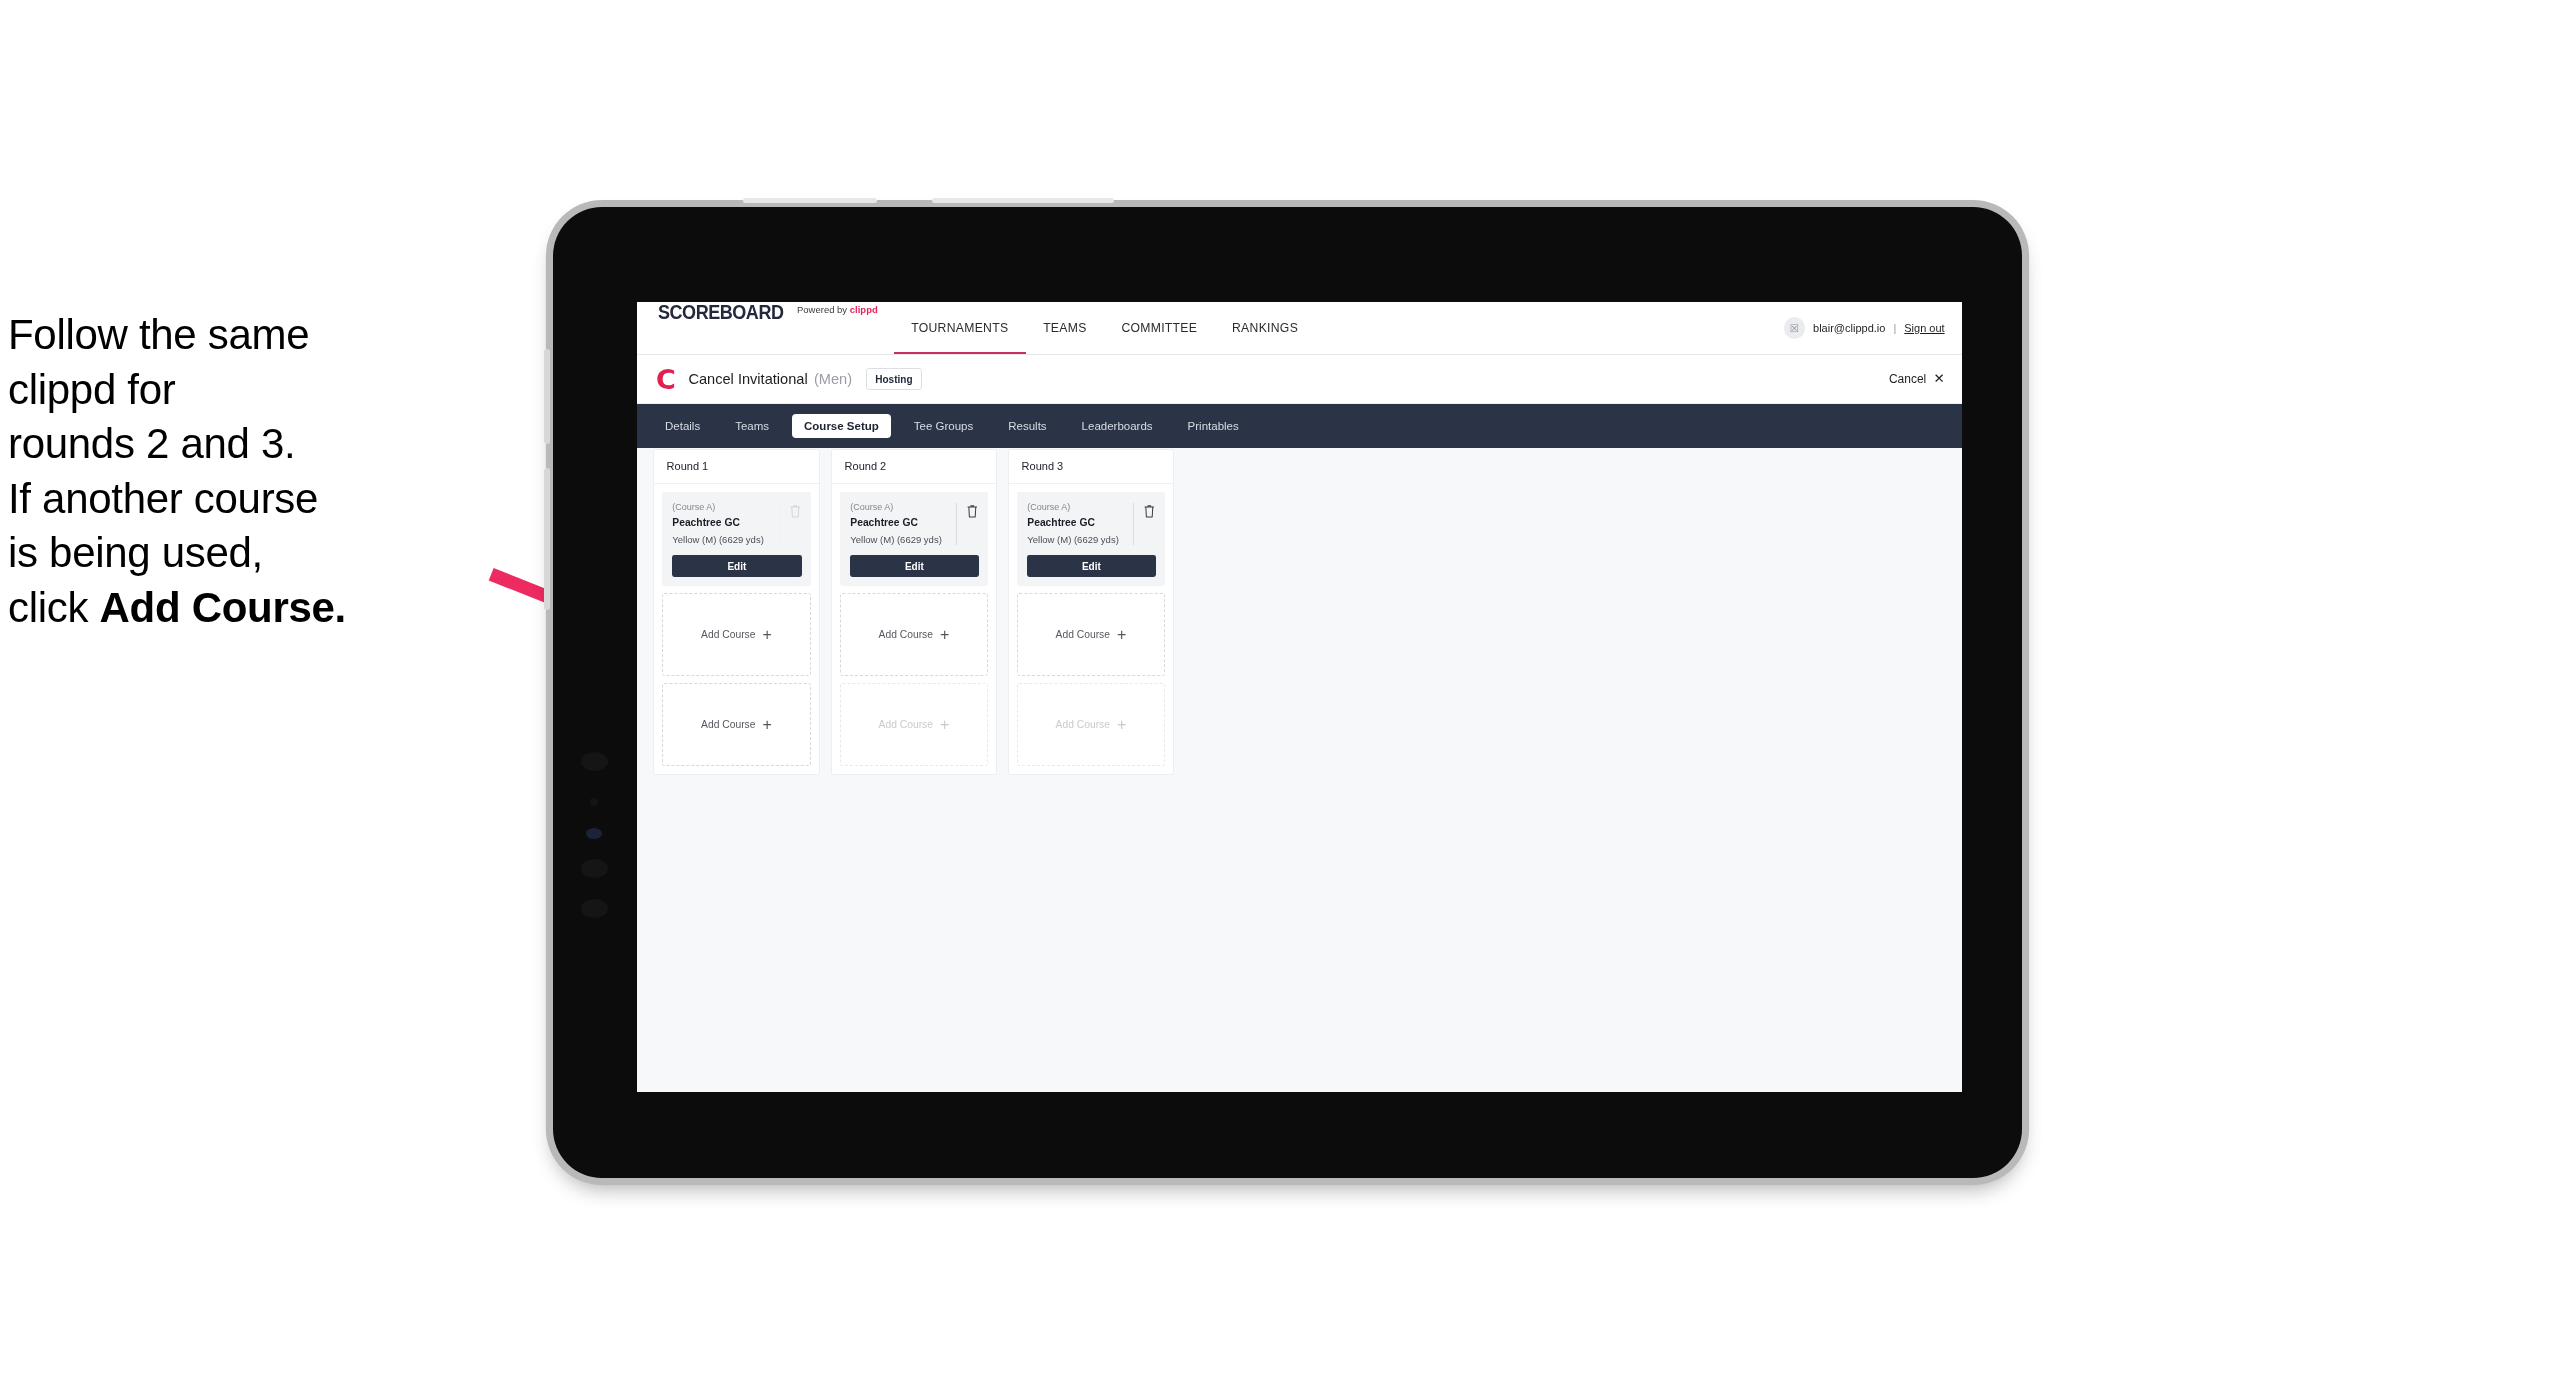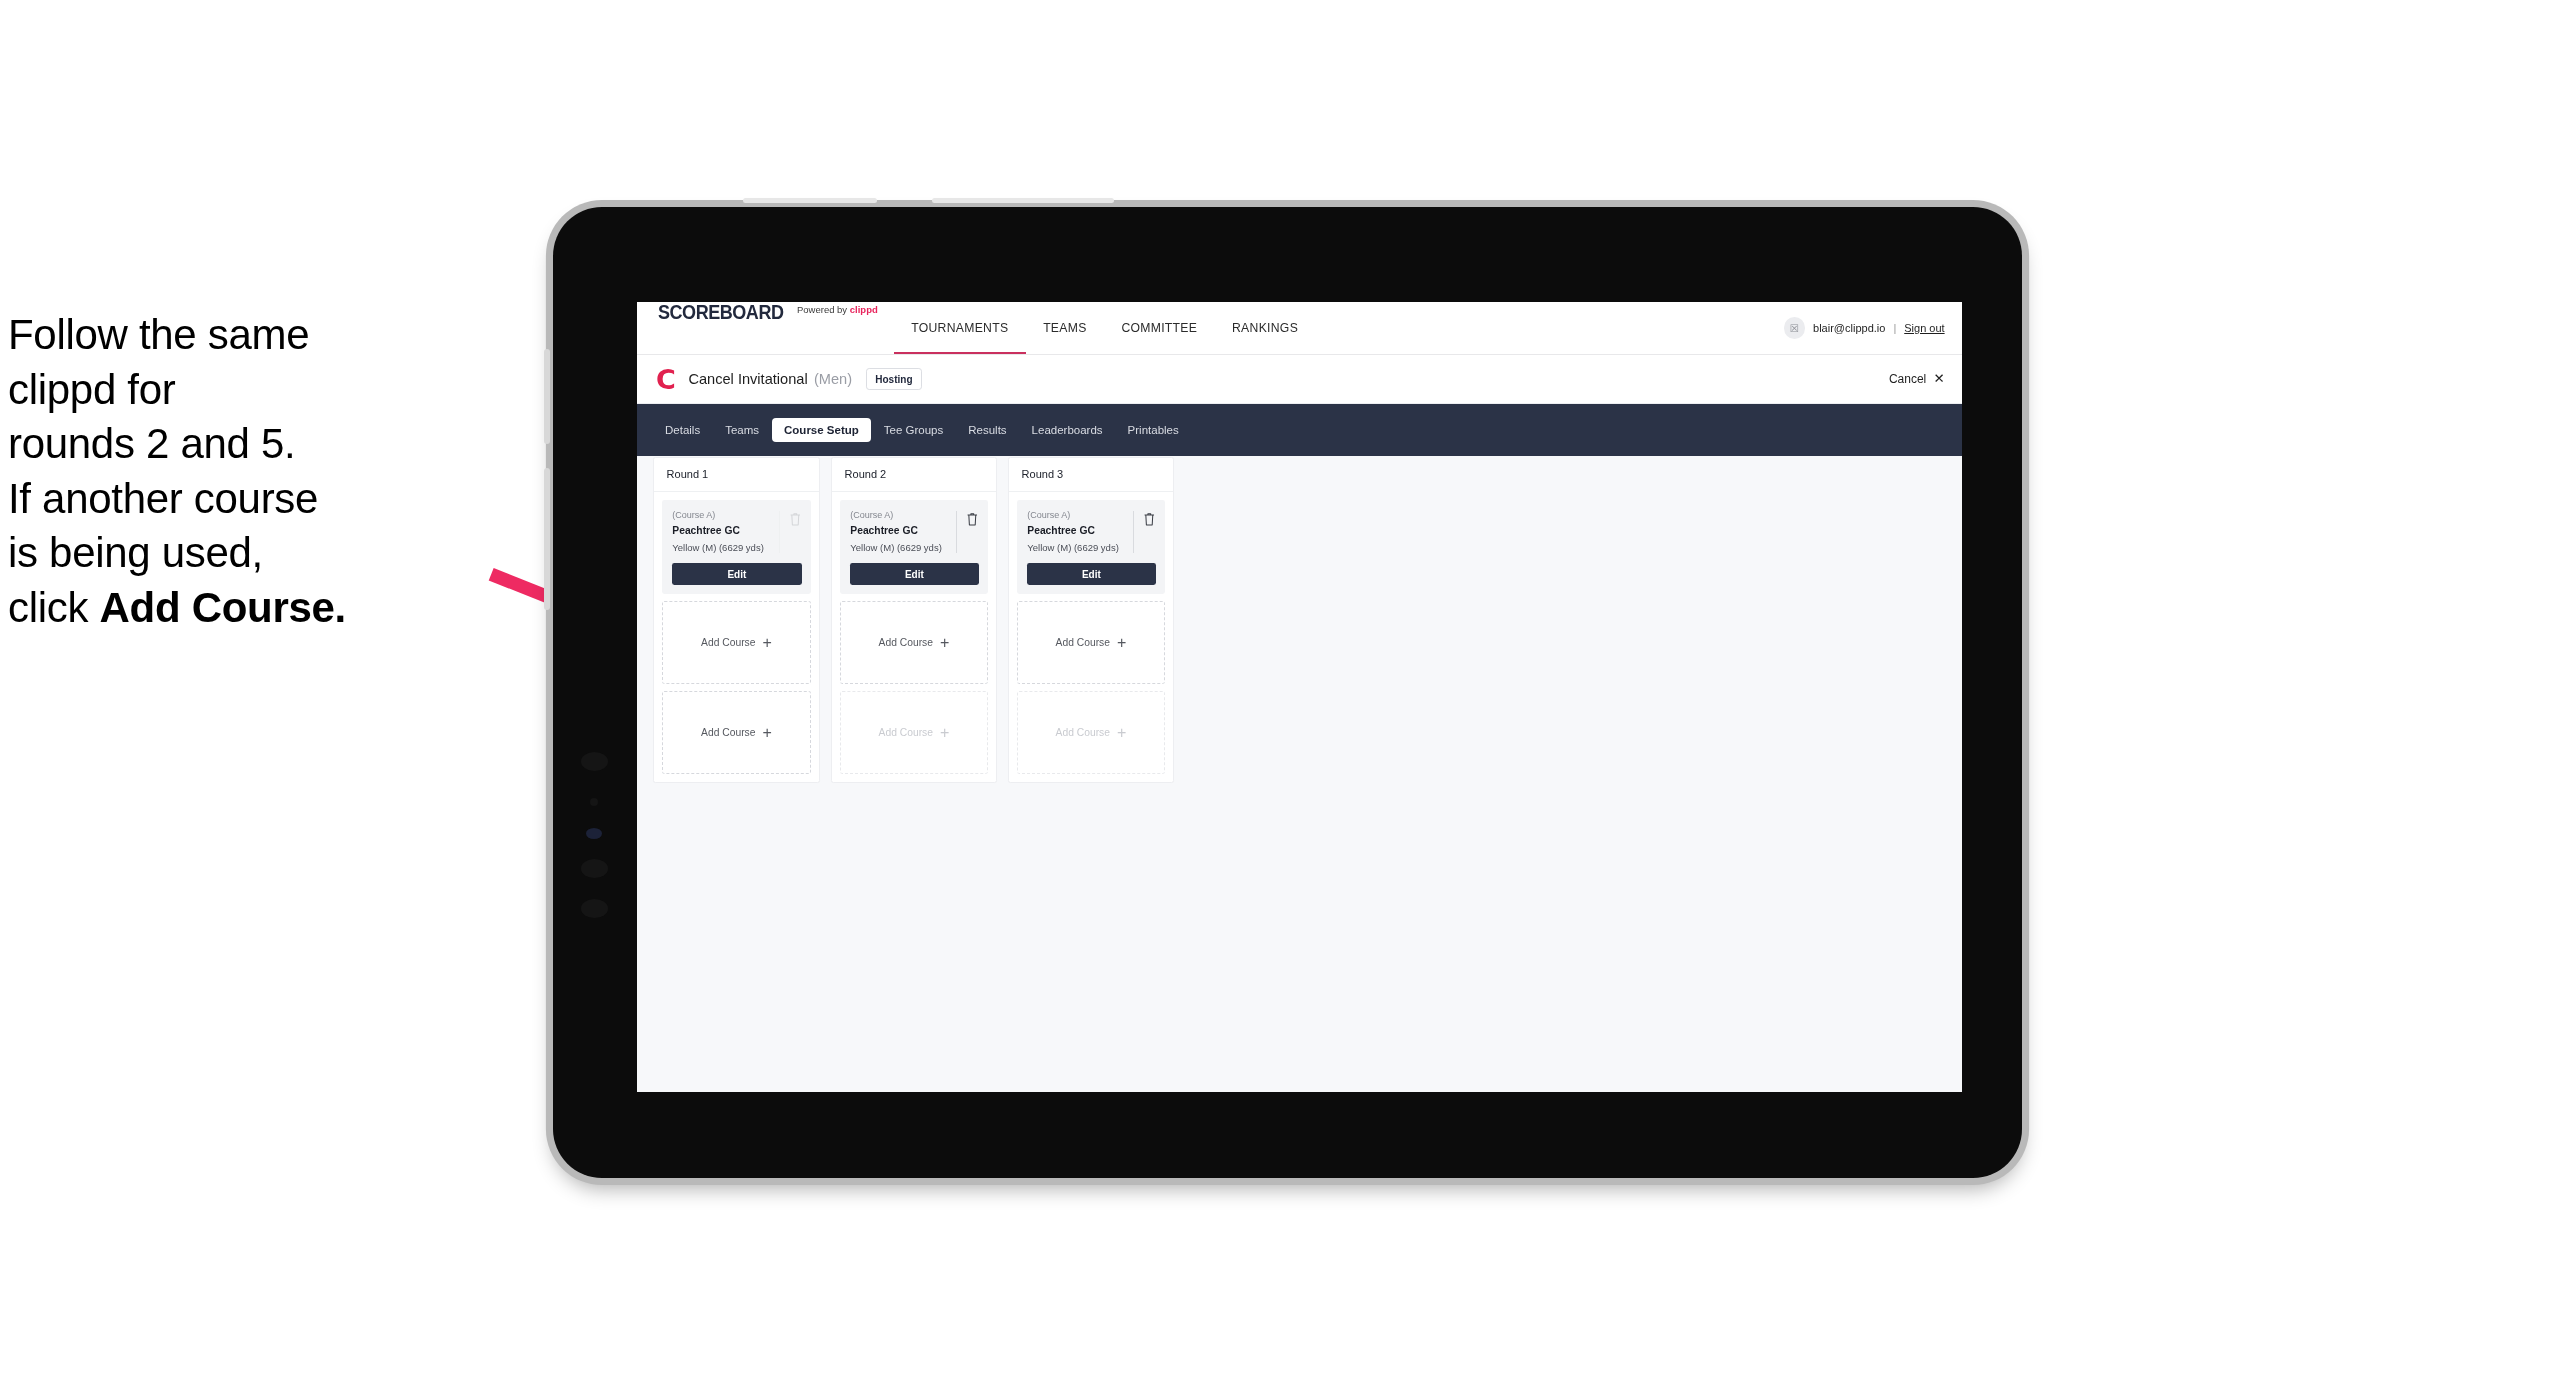--- a/index.html
+++ b/index.html
@@ -122,22 +122,22 @@
     border: 0.8px solid #dcdee3; border-radius: 3.2px; padding: 4.7px 8px; background: #fff;
   }
   .tbar-right {
     margin-left: auto; display: flex; align-items: center; gap: 7.1px;
     font-size: 12px; color: #1f1f1f; cursor: pointer;
   }
   .xglyph { font-size: 13.4px; line-height: 1; }
 
   
   .tabstrip {
-    height: 52px; background: #2b3347;
-    display: flex; align-items: center; padding-left: 16px; gap: 1px;
+    height: 44px; background: #2b3347;
+    display: flex; align-items: center; padding-left: 16px; gap: 11px;
   }
   .tab {
     font-size: 11.5px; color: #d9dce3; padding: 6.3px 12px; border-radius: 4px;
     cursor: pointer; white-space: nowrap;
   }
   .tab.active { background: #ffffff; color: #1c2233; font-weight: 700; }
 
   
   .content { padding: 1px 16px; display: flex; gap: 11px; align-items: flex-end; }
   .roundcol {
@@ -176,21 +176,21 @@
   .addcourse.dim .plus { color: #c9cbd0; }
 </style>
 </head>
 <body>
 
 <div id="stage">
 
   <div id="annotation">
     <div class="ln">Follow the same</div>
     <div class="ln">clippd for</div>
-    <div class="ln">rounds 2 and 5.</div>
+    <div class="ln">rounds 2 and 3.</div>
     <div class="ln">If another course</div>
     <div class="ln">is being used,</div>
     <div class="ln"><span>click </span><b>Add Course.</b></div>
   </div>
 
   <svg id="arrow" viewBox="0 0 3262 1755">
     <g>
       <line id="arrow-shaft" x1="622" y1="727" x2="900" y2="838" stroke="#ee2a62" stroke-width="17" stroke-linecap="butt"></line>
       <polygon id="arrow-head" points="955,862 864,848 906,800" fill="#ee2a62"></polygon>
       <polygon id="arrow-head2" points="955,862 872,880 866,846" fill="#ee2a62"></polygon>

